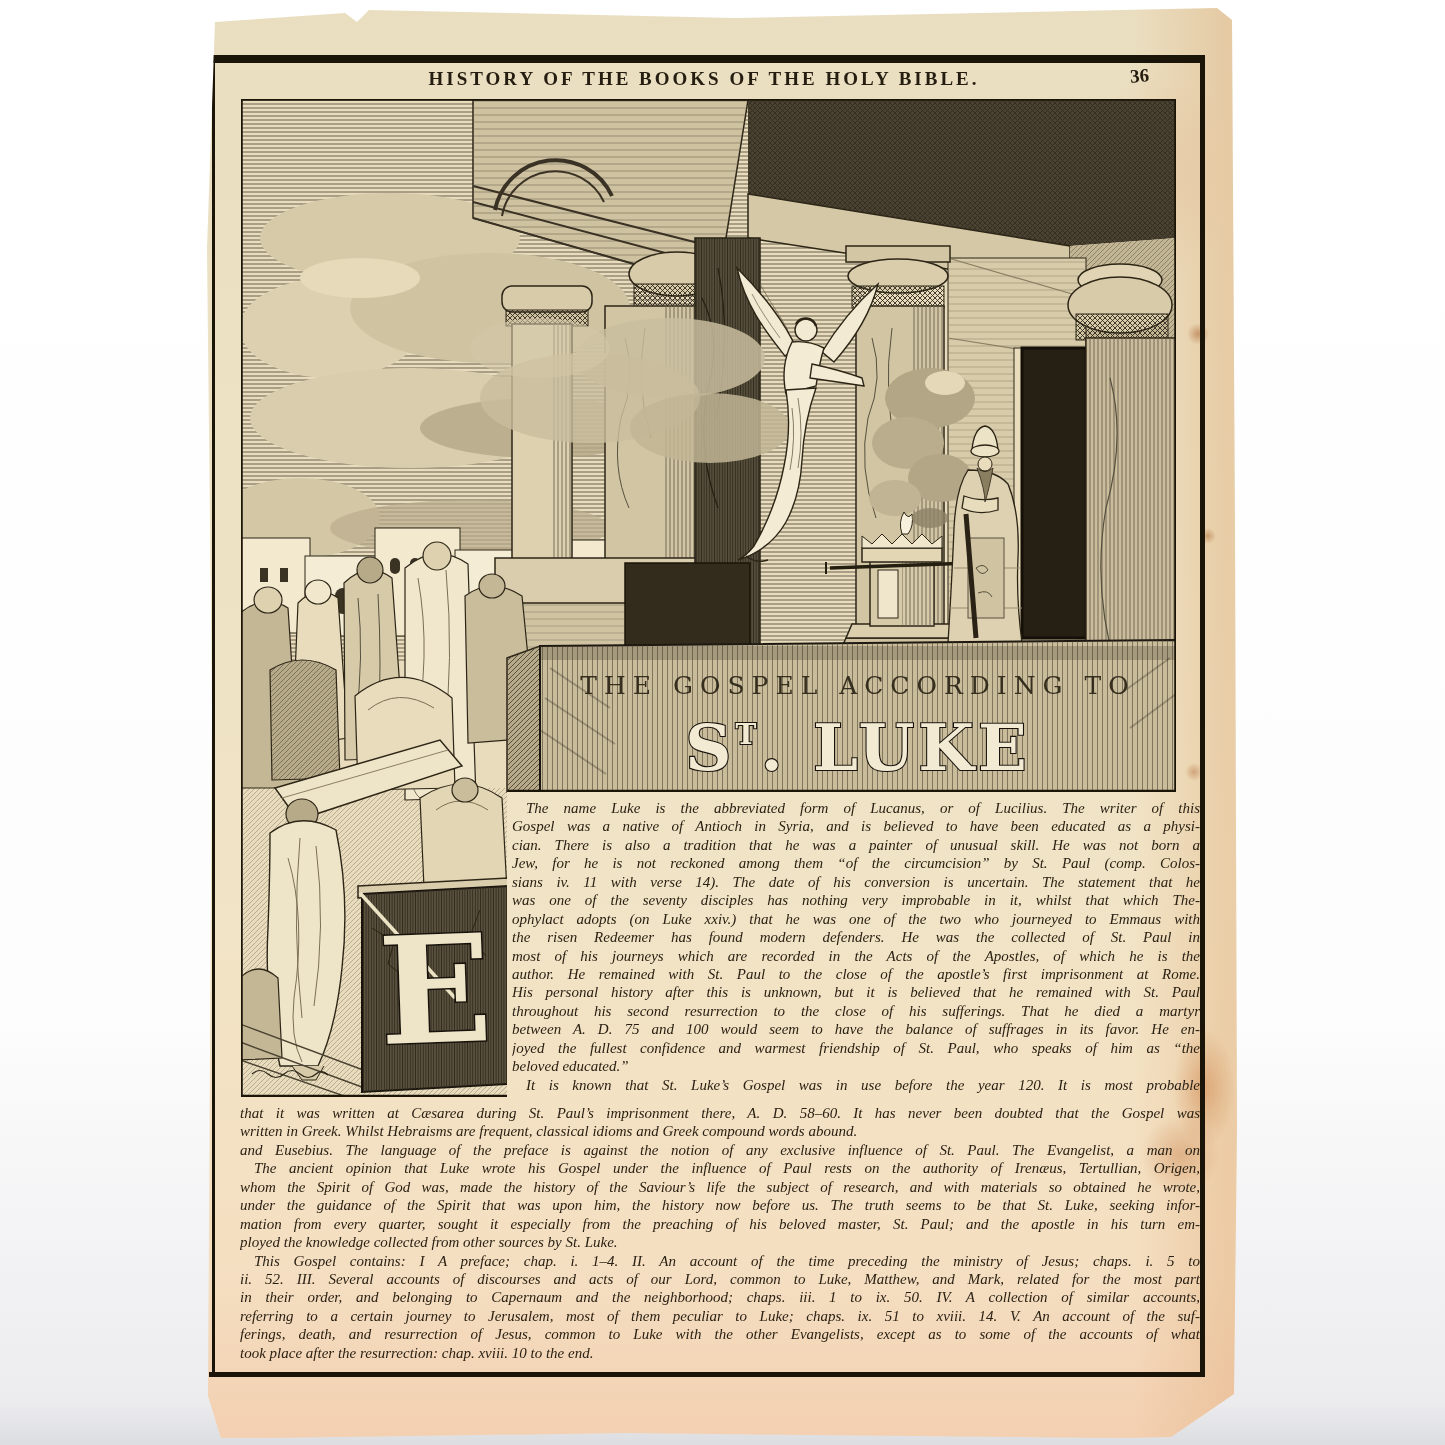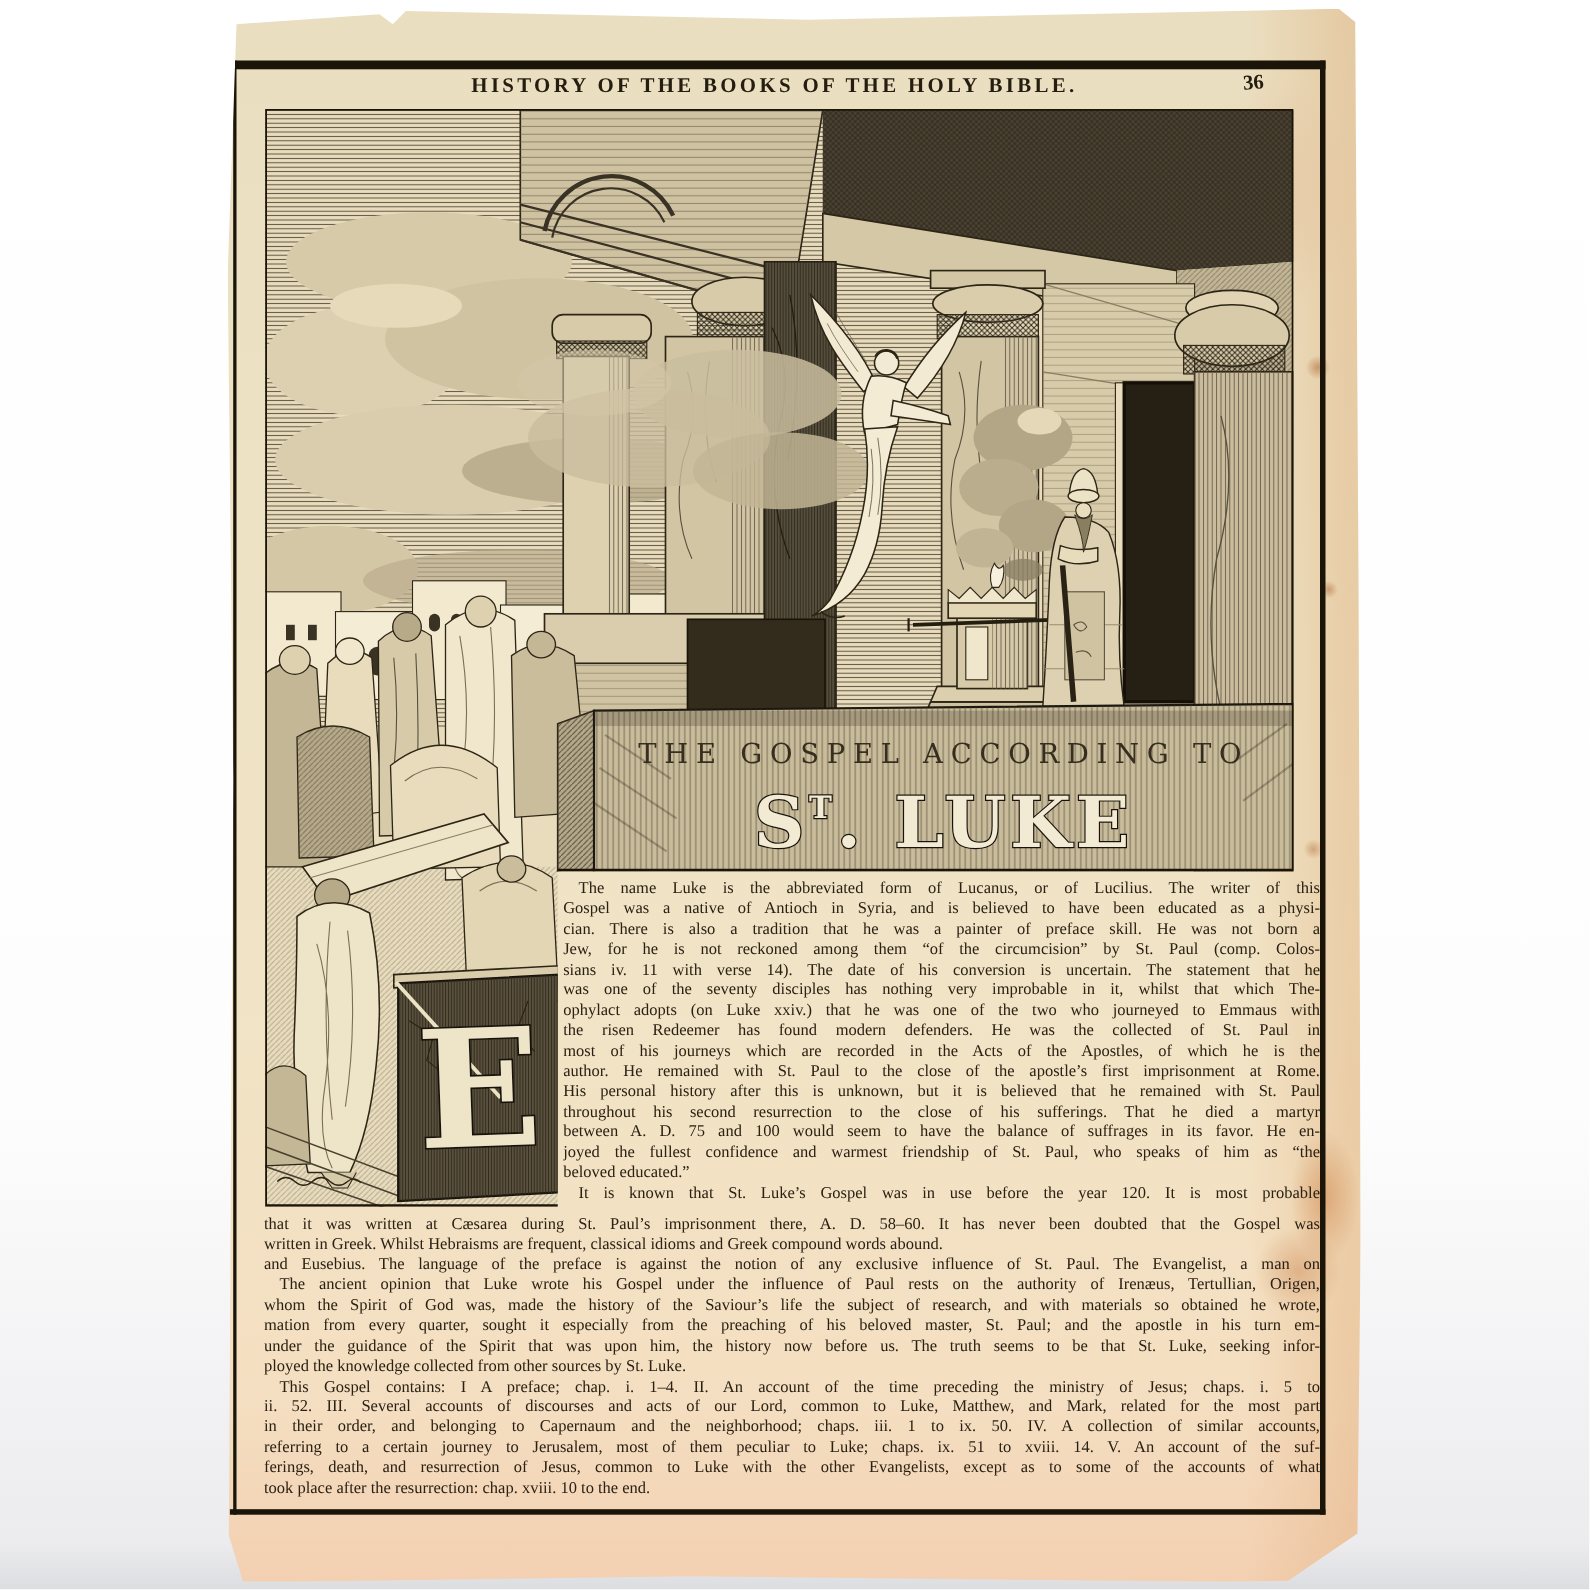--- a/index.html
+++ b/index.html
@@ -23,21 +23,21 @@
     font-size:19px;font-weight:700;letter-spacing:3px;color:#241d10;
   }
   .page-number{
     position:absolute;left:925px;top:57px;font-size:19px;font-weight:700;color:#241d10;
     transform:rotate(-4deg);
   }
   .engraving{position:absolute;left:35px;top:90px;width:937px;height:1000px;}
   .textline{
     height:18.45px;line-height:18.45px;overflow:hidden;
     font-size:15px;color:#2a2114;
-    text-align:justify;text-align-last:justify;white-space:nowrap;
+    text-align:justify;text-align-last:justify;white-space:nowrap;font-style:italic;
   }
   .textline.lastline{text-align-last:left;}
   .textline.ind{text-indent:14px;}
   .block-a{position:absolute;left:307px;top:791px;width:688px;}
   .block-b{position:absolute;left:35px;top:1096px;width:960px;}
   svg text{user-select:none;}
 </style>
 </head>
 <body>
 
@@ -304,21 +304,21 @@
           <text x="618" y="672" text-anchor="middle" font-family="DejaVu Serif, serif" font-weight="bold" letter-spacing="4" fill="#f2ead3" stroke="#17120b" stroke-width="2.2" paint-order="stroke"><tspan font-size="64">S</tspan><tspan font-size="28" dy="-26">T</tspan><tspan font-size="64" dy="26">. LUKE</tspan></text>
         </g>
 
         <path d="M1.5,1.5 H935.5 V693 H268.5 V998 H1.5 Z" fill="none" stroke="#1b1508" stroke-width="2.5"></path>
       </g>
     </svg>
 
     <div class="block-a">
       <div class="textline ind">The name Luke is the abbreviated form of Lucanus, or of Lucilius.  The writer of this</div>
       <div class="textline">Gospel was a native of Antioch in Syria, and is believed to have been educated as a physi-</div>
-      <div class="textline">cian.  There is also a tradition that he was a painter of preface skill.  He was not born a</div>
+      <div class="textline">cian.  There is also a tradition that he was a painter of unusual skill.  He was not born a</div>
       <div class="textline">Jew, for he is not reckoned among them “of the circumcision” by St. Paul (comp. Colos-</div>
       <div class="textline">sians iv. 11 with verse 14).  The date of his conversion is uncertain.  The statement that he</div>
       <div class="textline">was one of the seventy disciples has nothing very improbable in it, whilst that which The-</div>
       <div class="textline">ophylact adopts (on Luke xxiv.) that he was one of the two who journeyed to Emmaus with</div>
       <div class="textline">the risen Redeemer has found modern defenders.  He was the collected of St. Paul in</div>
       <div class="textline">most of his journeys which are recorded in the Acts of the Apostles, of which he is the</div>
       <div class="textline">author.  He remained with St. Paul to the close of the apostle’s first imprisonment at Rome.</div>
       <div class="textline">His personal history after this is unknown, but it is believed that he remained with St. Paul</div>
       <div class="textline">throughout his second resurrection to the close of his sufferings.  That he died a martyr</div>
       <div class="textline">between A. D. 75 and 100 would seem to have the balance of suffrages in its favor.  He en-</div>
@@ -326,22 +326,22 @@
       <div class="textline lastline">beloved educated.”</div>
       <div class="textline ind">It is known that St. Luke’s Gospel was in use before the year 120.  It is most probable</div>
     </div>
 
     <div class="block-b">
       <div class="textline">that it was written at Cæsarea during St. Paul’s imprisonment there, A. D. 58–60.  It has never been doubted that the Gospel was</div>
       <div class="textline lastline">written in Greek.  Whilst Hebraisms are frequent, classical idioms and Greek compound words abound.</div>
       <div class="textline">and Eusebius.  The language of the preface is against the notion of any exclusive influence of St. Paul.  The Evangelist, a man on</div>
       <div class="textline ind">The ancient opinion that Luke wrote his Gospel under the influence of Paul rests on the authority of Irenæus, Tertullian, Origen,</div>
       <div class="textline">whom the Spirit of God was, made the history of the Saviour’s life the subject of research, and with materials so obtained he wrote,</div>
+      <div class="textline">under the guidance of the Spirit that was upon him, the history now before us.  The truth seems to be that St. Luke, seeking infor-</div>
       <div class="textline">mation from every quarter, sought it especially from the preaching of his beloved master, St. Paul; and the apostle in his turn em-</div>
-      <div class="textline">under the guidance of the Spirit that was upon him, the history now before us.  The truth seems to be that St. Luke, seeking infor-</div>
       <div class="textline lastline">ployed the knowledge collected from other sources by St. Luke.</div>
       <div class="textline ind">This Gospel contains: I  A preface; chap. i. 1–4.  II. An account of the time preceding the ministry of Jesus; chaps. i. 5 to</div>
       <div class="textline">ii. 52.  III. Several accounts of discourses and acts of our Lord, common to Luke, Matthew, and Mark, related for the most part</div>
       <div class="textline">in their order, and belonging to Capernaum and the neighborhood; chaps. iii. 1 to ix. 50.  IV. A collection of similar accounts,</div>
       <div class="textline">referring to a certain journey to Jerusalem, most of them peculiar to Luke; chaps. ix. 51 to xviii. 14.  V. An account of the suf-</div>
       <div class="textline">ferings, death, and resurrection of Jesus, common to Luke with the other Evangelists, except as to some of the accounts of what</div>
       <div class="textline lastline">took place after the resurrection: chap. xviii. 10 to the end.</div>
     </div>
 
   </div>

